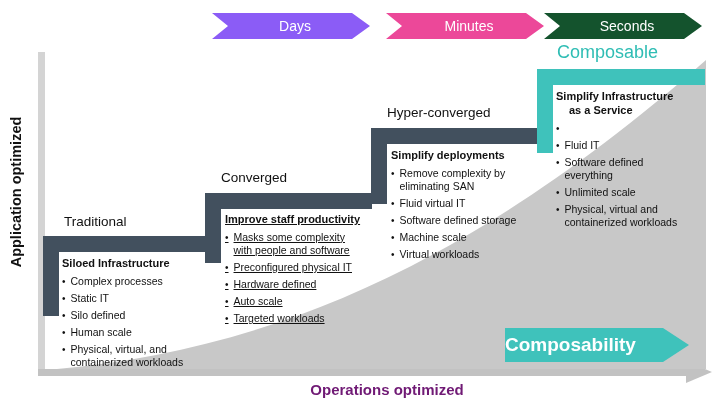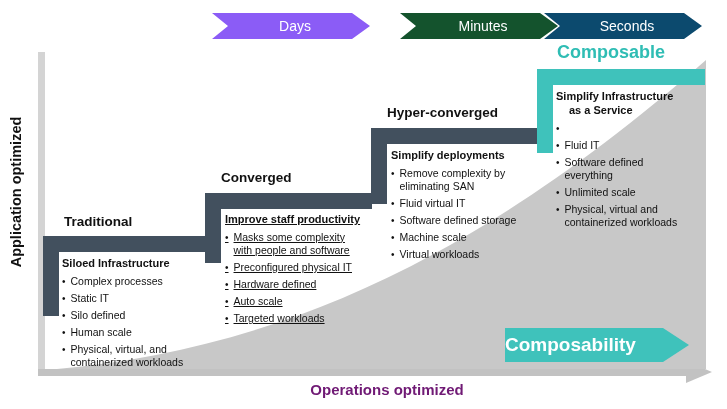--- a/index.html
+++ b/index.html
@@ -10,22 +10,22 @@
   
   .chev{
     position:absolute;top:13px;height:26px;width:158px;
     display:flex;align-items:center;justify-content:center;
     color:#fff;font-size:14px;
     clip-path:polygon(0% 0%, calc(100% - 18px) 0%, 100% 50%, calc(100% - 18px) 100%, 0% 100%, 16px 50%);
   }
   .chev span{padding-left:8px;}
   .c-months{left:46px;background:#F0876F;}
   .c-days{left:212px;background:#8b5cf6;}
-  .c-minutes{left:400px;background:#14532d;}
-  .c-seconds{left:544px;background:#0c4a6e;}
+  .c-minutes{left:386px;background:#ec4899;}
+  .c-seconds{left:544px;background:#14532d;}
   
   .y-axis{position:absolute;left:38px;top:52px;width:7px;height:324px;background:#D4D4D4;z-index:0;}
   .x-axis{position:absolute;left:38px;top:369px;width:650px;height:7px;background:#C2C2C2;z-index:0;}
   .x-arrowhead{position:absolute;left:686px;top:361px;width:0;height:0;z-index:0;
     border-left:26px solid #C2C2C2;border-top:11px solid transparent;border-bottom:11px solid transparent;}
   .y-label{position:absolute;left:-58px;top:182px;width:152px;height:20px;
     transform:rotate(-90deg);text-align:center;font-size:14.5px;font-weight:bold;color:#111;z-index:4;}
   .x-label{position:absolute;left:262px;top:381px;width:250px;text-align:center;
     font-size:15px;font-weight:bold;color:#701a75;z-index:4;}
   
@@ -35,21 +35,21 @@
   .bar.teal{background:#3FC2BB;}
   .t-h{left:43px;top:236px;width:165px;height:16px;}
   .t-v{left:43px;top:236px;width:16px;height:80px;}
   .cv-h{left:205px;top:193px;width:167px;height:16px;}
   .cv-v{left:205px;top:193px;width:16px;height:70px;}
   .hc-h{left:371px;top:128px;width:167px;height:16px;}
   .hc-v{left:371px;top:128px;width:16px;height:76px;}
   .cp-h{left:537px;top:69px;width:168px;height:16px;}
   .cp-v{left:537px;top:69px;width:16px;height:84px;}
   
-  .stage-title{position:absolute;font-weight:bold;font-size:13.5px;color:#111;z-index:3;white-space:nowrap;}
+  .stage-title{position:absolute;font-weight:normal;font-size:13.5px;color:#111;z-index:3;white-space:nowrap;}
   .title-traditional{left:64px;top:214px;}
   .title-converged{left:221px;top:170px;}
   .title-hyper{left:387px;top:105px;}
   .title-composable{left:557px;top:42px;font-size:18px;color:#2FBDB4;}
   
   .stage-content{position:absolute;z-index:3;font-size:10.5px;line-height:1.25;color:#111;}
   .sc-traditional{left:62px;top:257px;width:158px;}
   .sc-converged{left:225px;top:213px;width:155px;text-decoration:underline;}
   .sc-hyper{left:391px;top:149px;width:160px;}
   .sc-composable{left:556px;top:90px;width:164px;}

